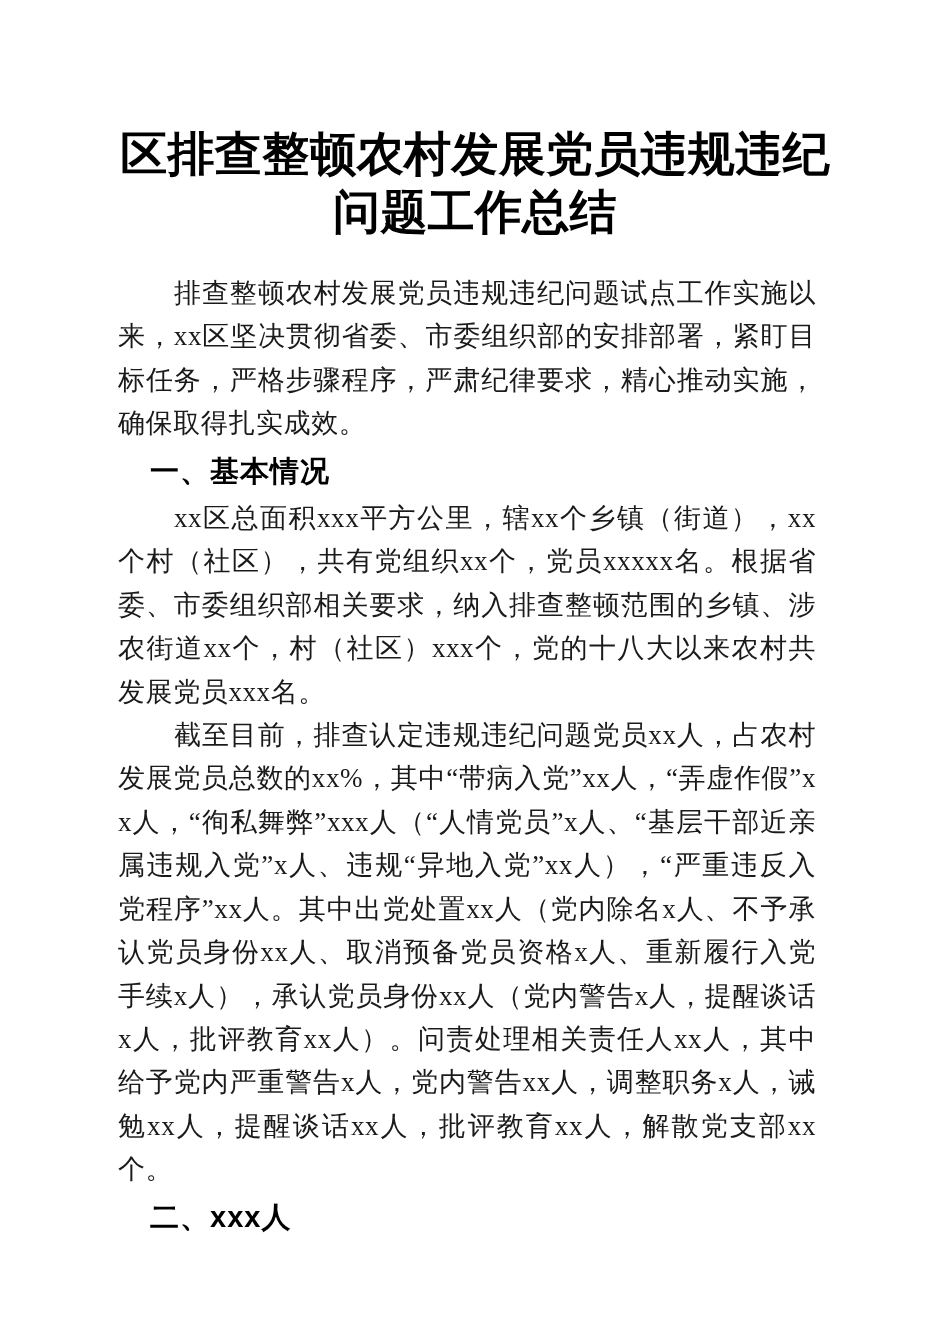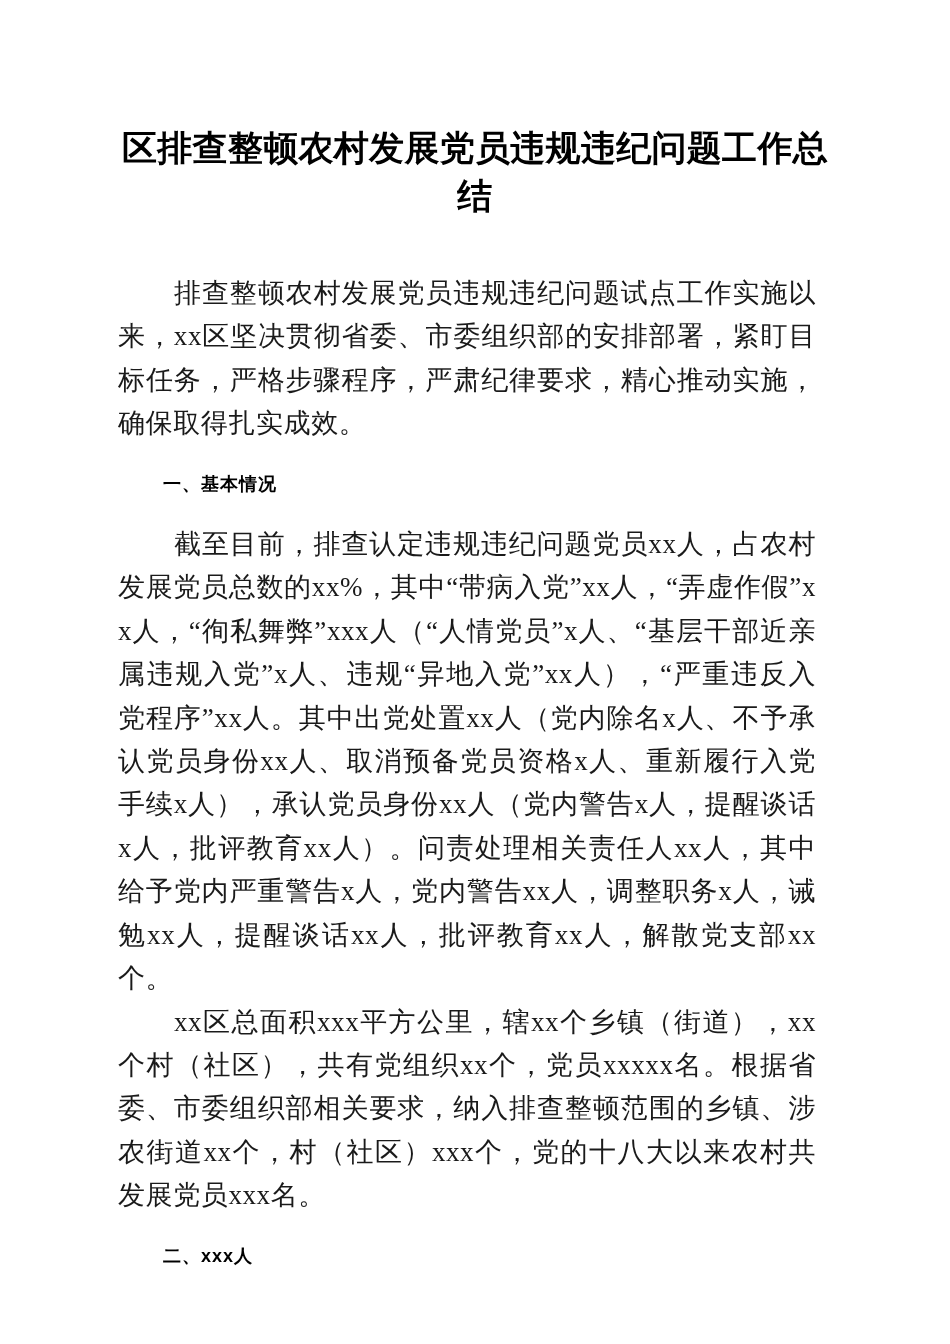--- a/index.html
+++ b/index.html
@@ -38,22 +38,22 @@
   .doc-title {
     margin: 0;
     padding: 0;
     position: absolute;
     left: 0;
     top: 125px;
     width: 714px;
     text-align: center;
     font-family: "Liberation Serif", "DejaVu Serif", serif;
     font-weight: bold;
-    font-size: 35px;
-    line-height: 48px;
+    font-size: 47px;
+    line-height: 58px;
     letter-spacing: 0.3px;
     color: #000000;
   }
 
   
   .body-flow {
     position: absolute;
     left: 0;
     top: 272px;
     width: 714px;
@@ -67,25 +67,25 @@
     line-height: 43.4px;
     text-align: justify;
     text-justify: inter-ideograph;
     text-indent: 56px;
     letter-spacing: 0.6px;
     color: #1a1a1a;
     word-break: break-all;
   }
 
   h2.section-heading {
-    margin: 17px;
+    margin: 4px;
     padding: 0;
     font-family: "Liberation Sans", "DejaVu Sans", sans-serif;
     font-weight: bold;
-    font-size: 18px;
+    font-size: 29px;
     line-height: 43.4px;
     text-indent: 28px;
     letter-spacing: 1px;
     color: #000000;
     text-align: left;
   }
 </style>
 </head>
 <body>
 
@@ -93,21 +93,21 @@
   <div class="content">
 
     <h1 class="doc-title">区排查整顿农村发展党员违规违纪问题工作总结</h1>
 
     <div class="body-flow">
 
       <p class="para">排查整顿农村发展党员违规违纪问题试点工作实施以来，xx区坚决贯彻省委、市委组织部的安排部署，紧盯目标任务，严格步骤程序，严肃纪律要求，精心推动实施，确保取得扎实成效。</p>
 
       <h2 class="section-heading">一、基本情况</h2>
 
+      <p class="para">xx区总面积xxx平方公里，辖xx个乡镇（街道），xx个村（社区），共有党组织xx个，党员xxxxx名。根据省委、市委组织部相关要求，纳入排查整顿范围的乡镇、涉农街道xx个，村（社区）xxx个，党的十八大以来农村共发展党员xxx名。</p>
+
       <p class="para">截至目前，排查认定违规违纪问题党员xx人，占农村发展党员总数的xx%，其中“带病入党”xx人，“弄虚作假”xx人，“徇私舞弊”xxx人（“人情党员”x人、“基层干部近亲属违规入党”x人、违规“异地入党”xx人），“严重违反入党程序”xx人。其中出党处置xx人（党内除名x人、不予承认党员身份xx人、取消预备党员资格x人、重新履行入党手续x人），承认党员身份xx人（党内警告x人，提醒谈话x人，批评教育xx人）。问责处理相关责任人xx人，其中给予党内严重警告x人，党内警告xx人，调整职务x人，诫勉xx人，提醒谈话xx人，批评教育xx人，解散党支部xx个。</p>
-
-      <p class="para">xx区总面积xxx平方公里，辖xx个乡镇（街道），xx个村（社区），共有党组织xx个，党员xxxxx名。根据省委、市委组织部相关要求，纳入排查整顿范围的乡镇、涉农街道xx个，村（社区）xxx个，党的十八大以来农村共发展党员xxx名。</p>
 
       <h2 class="section-heading">二、xxx人</h2>
 
     </div>
   </div>
 </div>
 
 </body></html>

